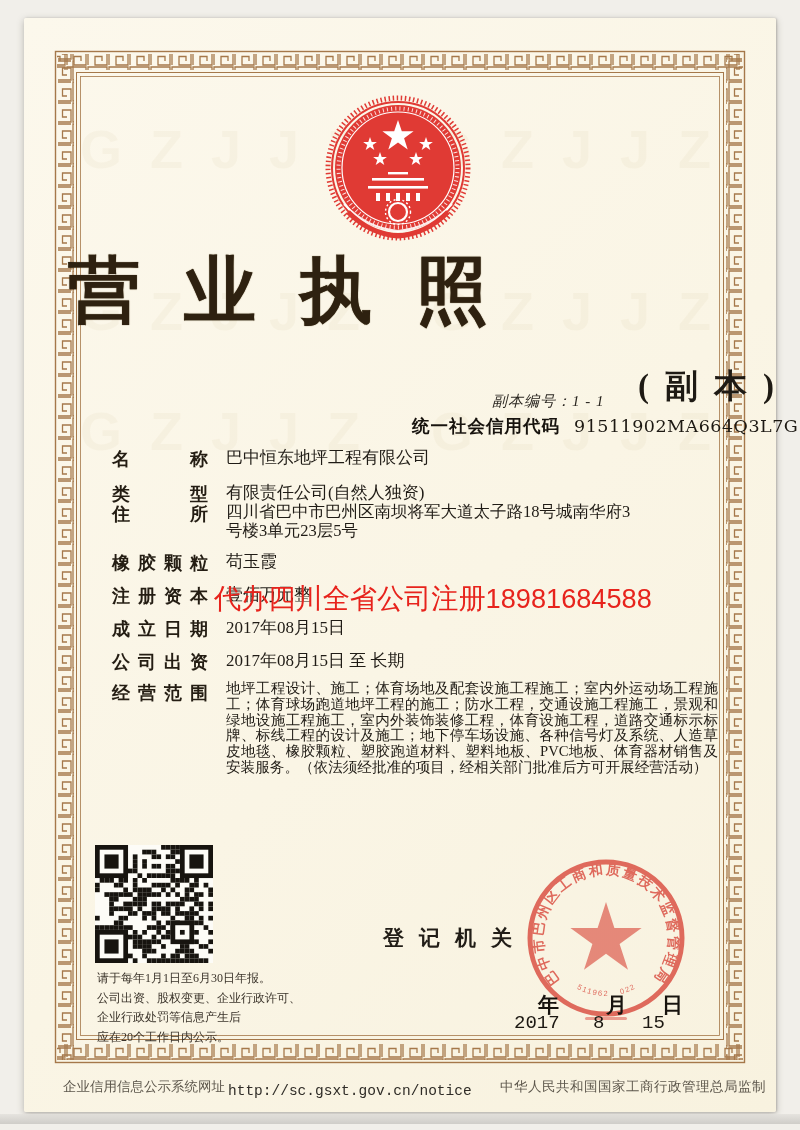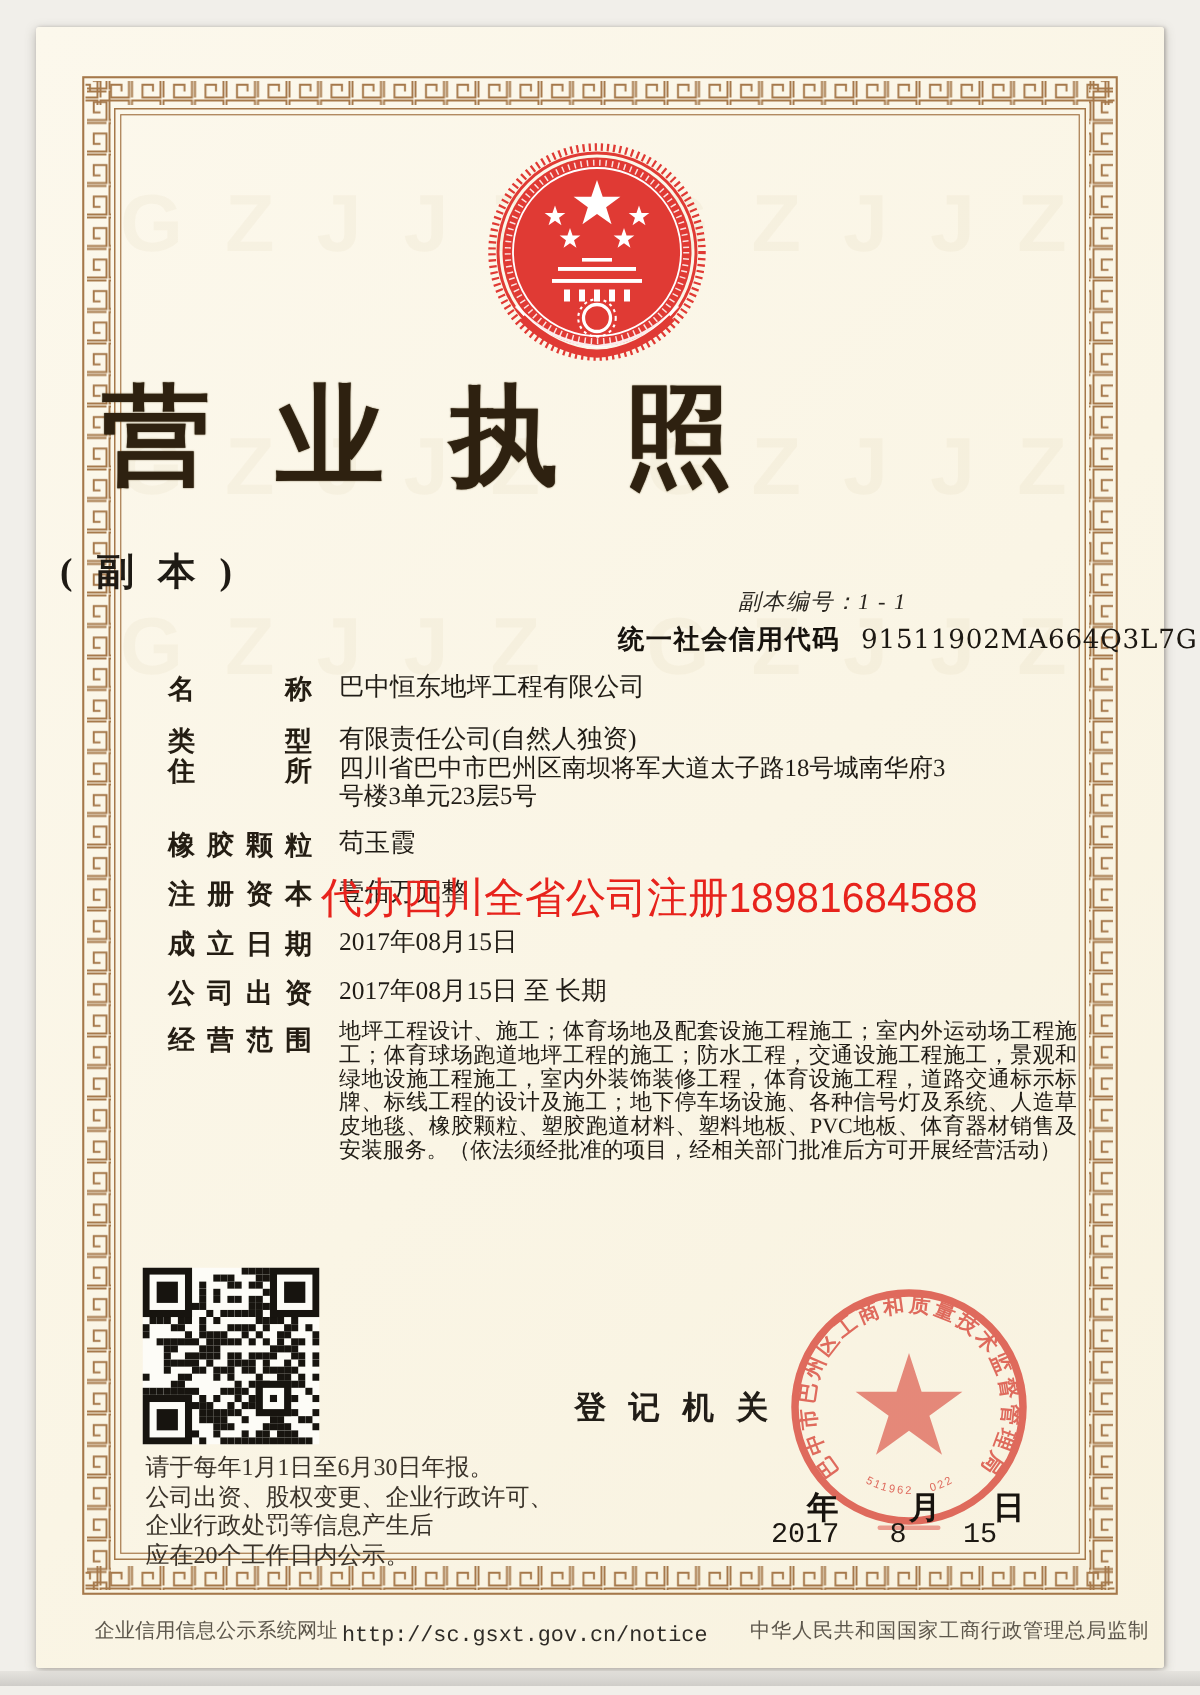--- a/index.html
+++ b/index.html
@@ -26,22 +26,22 @@
     white-space:nowrap;overflow:hidden;
   }
   .emblem{position:absolute;left:294px;top:74px;width:160px;height:158px;}
   .title{
     position:absolute;left:0;top:234px;width:752px;
     font-size:72px;font-weight:700;color:#2e2110;
     letter-spacing:44px;text-indent:44px;line-height:1.1;
     text-shadow:0 0 1px #4a3a1a;
   }
   .subtitle{
-    position:absolute;left:0;top:346px;width:766px;text-align:left;
-    font-size:25px;font-weight:700;color:#1e1a14;letter-spacing:16px;text-indent:16px;
+    position:absolute;left:0;top:346px;width:766px;text-align:right;
+    font-size:33px;font-weight:700;color:#1e1a14;letter-spacing:16px;text-indent:16px;
   }
   .copy-number{position:absolute;left:468px;top:374px;font-size:15px;color:#2a2620;letter-spacing:1px;font-style:italic;}
   .code-line{position:absolute;left:388px;top:396px;white-space:nowrap;}
   .code-line .lbl{font-size:17.5px;font-weight:700;color:#17130e;letter-spacing:1px;}
   .code-line .val{font-size:17.5px;font-family:"DejaVu Serif",serif;color:#1c1812;margin-left:10px;letter-spacing:.5px;}
   .field-row{position:absolute;left:88px;width:610px;}
   .field-label{
     display:inline-block;width:96px;vertical-align:top;
     font-size:18px;font-weight:600;color:#241d13;
     text-align:justify;text-align-last:justify;
@@ -52,21 +52,21 @@
   }
   .val-address{width:405px;font-size:16.5px;line-height:19px;}
   .val-scope{width:492px;font-size:14.6px;line-height:15.8px;text-align:justify;}
   .promo{
     position:absolute;left:190px;top:562px;white-space:nowrap;
     font-family:"Liberation Sans",sans-serif;font-weight:500;
     font-size:28px;color:#e7231c;transform:scaleX(.97);transform-origin:left;
     z-index:5;
   }
   .qr{position:absolute;left:71px;top:827px;width:118px;height:118px;}
-  .notice{position:absolute;left:73px;top:951px;font-size:16px;line-height:19.5px;color:#3a332a;}
+  .notice{position:absolute;left:73px;top:951px;font-size:12px;line-height:19.5px;color:#3a332a;}
   .reg-authority{
     position:absolute;left:359px;top:906px;font-size:21px;font-weight:600;
     color:#211d17;letter-spacing:15px;white-space:nowrap;font-family:Liberation Mono, monospace;
   }
   .seal{position:absolute;left:496px;top:833px;width:172px;height:174px;mix-blend-mode:multiply;}
   .date-label{position:absolute;font-size:21px;font-weight:700;color:#17130e;}
   .date-num{position:absolute;font-size:19px;font-family:Liberation Mono, monospace;color:#1c1812;margin-left:16px;}
   .seal-dash{position:absolute;left:561px;top:999px;width:42px;height:3px;background:#e0564d;opacity:.55;border-radius:2px;}
   .footer-left{position:absolute;left:39px;top:1060px;font-size:13.5px;color:#5d574c;}
   .footer-url{position:absolute;left:204px;top:1065px;font-size:14.5px;font-family:"Liberation Mono","DejaVu Sans Mono",monospace;color:#2f2c27;}

